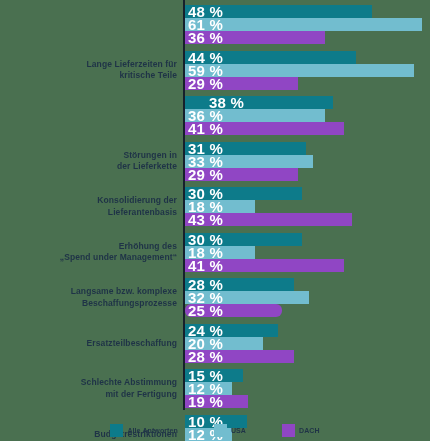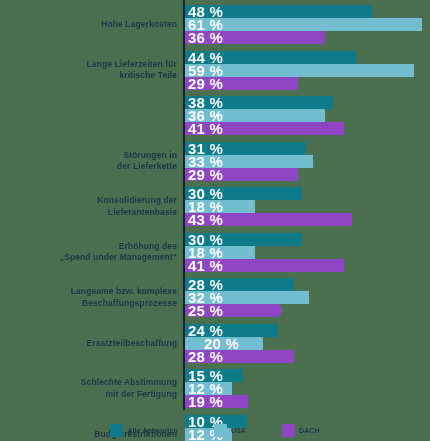--- a/index.html
+++ b/index.html
@@ -132,21 +132,20 @@
 </head>
 <body>
 
 <div id="chart-root">
 
   <div id="plot">
     <div id="axis-line"></div>
 
     <div id="groups">
         <div class="group">
-          <div class="cat-label">Hohe Lagerkosten</div>
           <div class="bars">
             <div class="bar s0" style="width: 186.667px;">
               <span class="bar-value">48 %</span>
             </div>
             <div class="bar s1" style="width: 237.222px;">
               <span class="bar-value">61 %</span>
             </div>
             <div class="bar s2" style="width: 140px;">
               <span class="bar-value">36 %</span>
             </div>
@@ -161,21 +160,21 @@
             <div class="bar s1" style="width: 229.444px;">
               <span class="bar-value">59 %</span>
             </div>
             <div class="bar s2" style="width: 112.778px;">
               <span class="bar-value">29 %</span>
             </div>
           </div>
         </div>
         <div class="group">
           <div class="bars">
-            <div class="bar s0" style="width: 147.778px;">
+            <div class="bar s0" style="width: 147.778px; padding-left: 21px;">
               <span class="bar-value">38 %</span>
             </div>
             <div class="bar s1" style="width: 140px;">
               <span class="bar-value">36 %</span>
             </div>
             <div class="bar s2" style="width: 159.444px;">
               <span class="bar-value">41 %</span>
             </div>
           </div>
         </div>
@@ -234,21 +233,21 @@
               <span class="bar-value">25 %</span>
             </div>
           </div>
         </div>
         <div class="group">
           <div class="cat-label">Ersatzteilbeschaffung</div>
           <div class="bars">
             <div class="bar s0" style="width: 93.3333px;">
               <span class="bar-value">24 %</span>
             </div>
-            <div class="bar s1" style="width: 77.7778px; padding-left: 16px;">
+            <div class="bar s1" style="width: 77.7778px;">
               <span class="bar-value">20 %</span>
             </div>
             <div class="bar s2" style="width: 108.889px;">
               <span class="bar-value">28 %</span>
             </div>
           </div>
         </div>
         <div class="group">
           <div class="cat-label">Schlechte Abstimmung<br>mit der Fertigung</div>
           <div class="bars">

